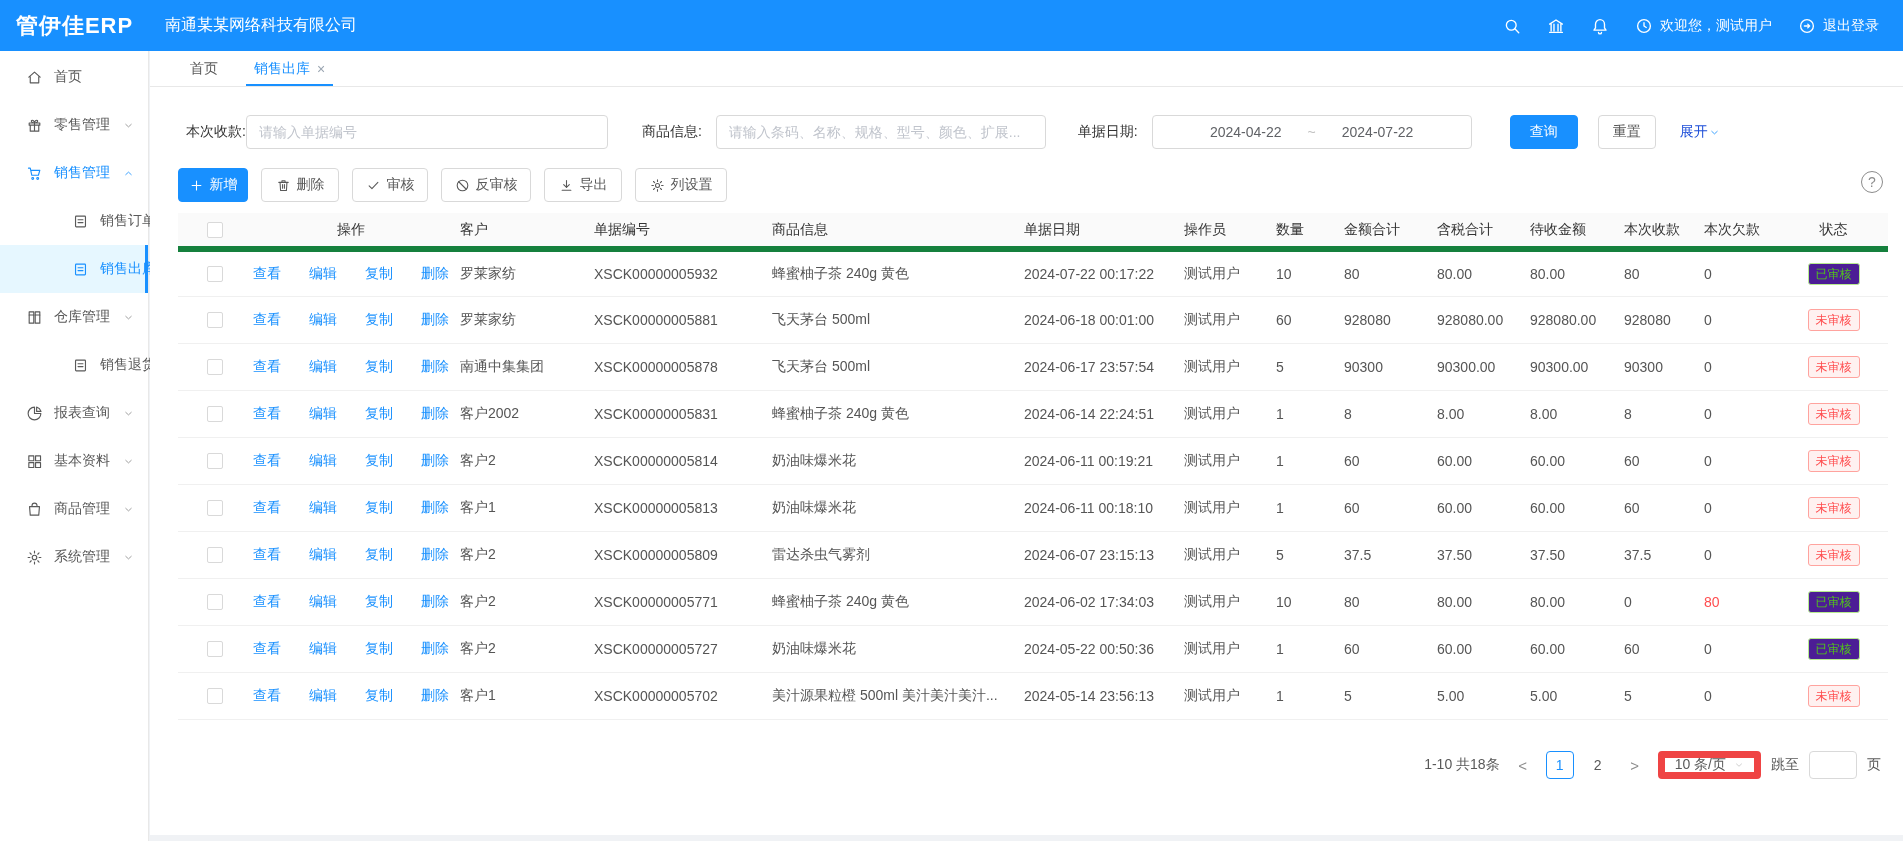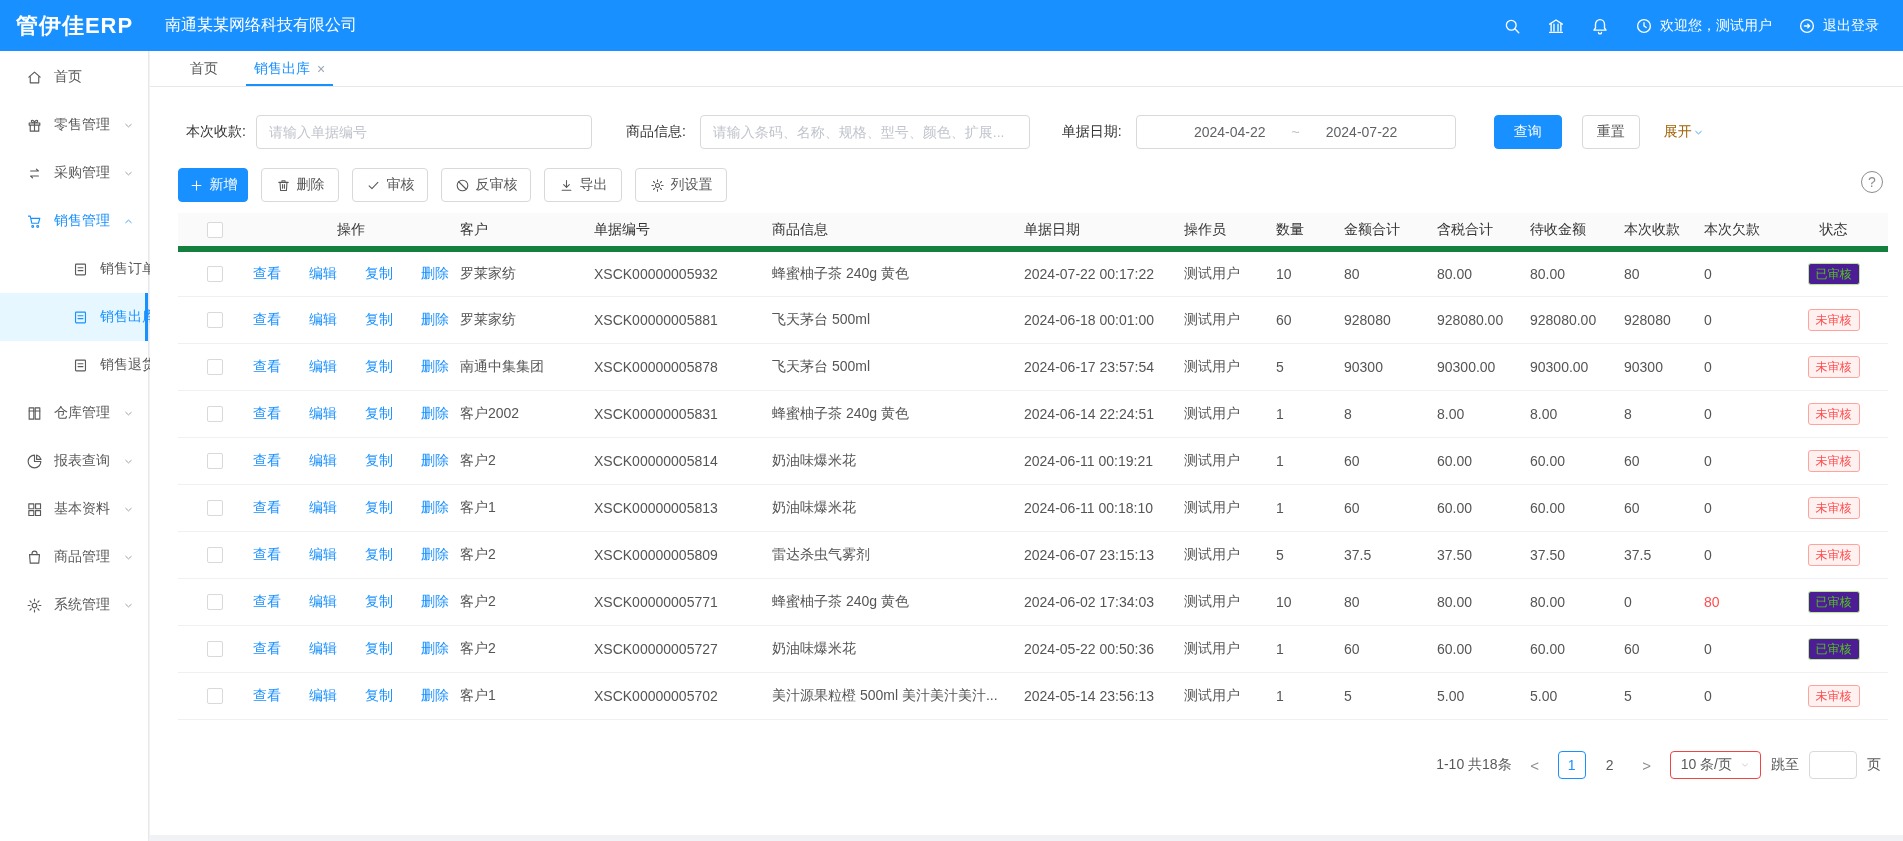--- a/index.html
+++ b/index.html
@@ -44,21 +44,21 @@
   .filterbar { position:absolute; left:0; top:64px; width:1753px; height:34px; display:flex; align-items:center; }
   .f-label { color:#333; white-space:nowrap; }
   .f-input { height:34px; border:1px solid #d9d9d9; border-radius:4px; padding:0 12px; font-size:14px;
     color:#333; outline:none; font-family:inherit; }
   .f-input::placeholder { color:#c0c4cc; }
   .daterange { height:34px; border:1px solid #d9d9d9; border-radius:4px; display:flex; align-items:center;
     justify-content:center; gap:26px; color:#606266; cursor:pointer; }
   .btn { height:34px; border-radius:4px; border:1px solid #d9d9d9; background:#fff; color:#595959;
     display:inline-flex; align-items:center; justify-content:center; gap:6px; font-size:14px; cursor:pointer; font-family:inherit; }
   .btn.primary { background:#1890ff; border-color:#1890ff; color:#fff; }
-  .link-blue { color:#a16207; cursor:pointer; display:inline-flex; align-items:center; gap:1px; white-space:nowrap; }
+  .link-blue { color:#1d4ed8; cursor:pointer; display:inline-flex; align-items:center; gap:1px; white-space:nowrap; }
   .chev-sm { width:11px; height:11px; fill:none; stroke:#1890ff; stroke-width:1.8; stroke-linecap:round; stroke-linejoin:round; }
 
   
   .toolbar { position:absolute; left:28px; top:117px; display:flex; gap:13px; }
   .t-ic { width:15px; height:15px; fill:none; stroke:currentColor; stroke-width:1.7; stroke-linecap:round; stroke-linejoin:round; }
   .help-circle { position:absolute; right:20px; top:120px; width:22px; height:22px; border-radius:50%;
     border:1.6px solid #8c8c8c; color:#8c8c8c; font-size:14px; display:flex; align-items:center; justify-content:center; cursor:pointer; }
 
   
   .tablewrap { position:absolute; left:28px; top:162px; width:1710px; }
@@ -75,21 +75,21 @@
   .badge { display:inline-block; font-size:12px; line-height:18px; padding:1px 7px; border-radius:3px; border:1px solid; }
   .badge.ok { color:#52c41a; border-color:#b7eb8f; background:#4c1d95;text-align:right; }
   .badge.no { color:#ff4d4f; border-color:#ffa39e; background:#fff1f0; }
   td .red { color:#ff4d4f; }
 
   
   .pagination { position:absolute; right:22px; top:700px; display:flex; align-items:center; gap:10px; color:#595959; }
   .pg-arrow { width:26px; height:26px; display:flex; align-items:center; justify-content:center; color:#8c8c8c; cursor:pointer; font-size:15px; }
   .pg-num { min-width:28px; height:28px; display:flex; align-items:center; justify-content:center; border-radius:4px; cursor:pointer; }
   .pg-num.cur { border:1px solid #1890ff; color:#1890ff; }
-  .pg-size { height:28px; border:1px solid #ef4444; border-radius:4px; display:flex; align-items:center; gap:8px;
+  .pg-size { height:28px; border:7px solid #ef4444; border-radius:4px; display:flex; align-items:center; gap:8px;
     padding:0 10px; color:#595959; cursor:pointer; }
   .pg-size .chev2 { width:10px; height:10px; fill:none; stroke:#bfbfbf; stroke-width:1.8; stroke-linecap:round; stroke-linejoin:round; }
   .pg-jump-input { width:48px; height:28px; border:1px solid #d9d9d9; border-radius:4px; outline:none; padding:0 6px; font-family:inherit; }
 
   .footer-strip { position:absolute; left:150px; top:835px; width:1753px; height:6px; background:#f0f2f5; }
 </style>
 </head>
 <body>
 
 <div class="topbar">
@@ -132,29 +132,20 @@
   </div>
   <div class="s-item lvl1">
     <svg class="si" viewBox="0 0 24 24">
         <path d="M4.5 8.5h15v3h-15zM6 11.5h12V20H6zM12 8.5V20M12 8.5c0-3-2.5-4.5-4-3.5s1 3.5 4 3.5zM12 8.5c0-3 2.5-4.5 4-3.5s-1 3.5-4 3.5z"></path>
       </svg>
     <span class="s-label">零售管理</span>
     <svg class="chev" viewBox="0 0 24 24">
         <path d="M6 9.5 12 15l6-5.5"></path>
       </svg>
   </div>
-  <div class="s-item lvl1">
-    <svg class="si" viewBox="0 0 24 24">
-        <path d="M6.5 8.5h11l-2.8-2.8M17.5 15.5h-11l2.8 2.8"></path>
-      </svg>
-    <span class="s-label">采购管理</span>
-    <svg class="chev" viewBox="0 0 24 24">
-        <path d="M6 9.5 12 15l6-5.5"></path>
-      </svg>
-  </div>
   <div class="s-item lvl1 open">
     <svg class="si" viewBox="0 0 24 24">
         <path d="M3.5 4.5H6l2.2 10h9.3l2-7H7"></path>
         <circle cx="9.5" cy="19" r="1.3"></circle>
         <circle cx="16.5" cy="19" r="1.3"></circle>
       </svg>
     <span class="s-label">销售管理</span>
     <svg class="chev up" viewBox="0 0 24 24">
         <path d="M6 9.5 12 15l6-5.5"></path>
       </svg>
@@ -166,37 +157,37 @@
       </svg>
     <span class="s-label">销售订单</span>
   </div>
   <div class="s-item lvl2 active">
     <svg class="si" viewBox="0 0 24 24">
         <rect x="5" y="4.5" width="14" height="15" rx="1"></rect>
         <path d="M8.5 9.5h7M8.5 13.5h7"></path>
       </svg>
     <span class="s-label">销售出库</span>
   </div>
-  <div class="s-item lvl2">
-    <svg class="si" viewBox="0 0 24 24">
-        <rect x="5" y="4.5" width="14" height="15" rx="1"></rect>
-        <path d="M8.5 9.5h7M8.5 13.5h7"></path>
-      </svg>
-    <span class="s-label">销售退货</span>
-  </div>
   <div class="s-item lvl1">
     <svg class="si" viewBox="0 0 24 24">
         <rect x="4.5" y="4" width="6.5" height="16"></rect>
         <rect x="13" y="4" width="6.5" height="16"></rect>
         <path d="M4.5 8.5H11M13 8.5h6.5"></path>
       </svg>
     <span class="s-label">仓库管理</span>
     <svg class="chev" viewBox="0 0 24 24">
         <path d="M6 9.5 12 15l6-5.5"></path>
       </svg>
+  </div>
+  <div class="s-item lvl2">
+    <svg class="si" viewBox="0 0 24 24">
+        <rect x="5" y="4.5" width="14" height="15" rx="1"></rect>
+        <path d="M8.5 9.5h7M8.5 13.5h7"></path>
+      </svg>
+    <span class="s-label">销售退货</span>
   </div>
   <div class="s-item lvl1">
     <svg class="si" viewBox="0 0 24 24">
         <path d="M12 12V3a9 9 0 1 0 9 9h-9z"></path>
         <path d="M15 2.8A9.5 9.5 0 0 1 21.2 9H15V2.8z"></path>
       </svg>
     <span class="s-label">报表查询</span>
     <svg class="chev" viewBox="0 0 24 24">
         <path d="M6 9.5 12 15l6-5.5"></path>
       </svg>
@@ -241,21 +232,21 @@
       <span>首页</span>
     </div>
     <div class="tab active">
       <span>销售出库</span>
       <span class="tab-close">×</span>
     </div>
   </div>
 
   <div class="filterbar">
     <span class="f-label" style="margin-left:36px">本次收款:</span>
-    <input class="f-input" style="width: 336px; margin-left: 10px;" placeholder="请输入单据编号">
+    <input class="f-input" style="width: 362px; " placeholder="请输入单据编号">
     <span class="f-label" style="margin-left:34px">商品信息:</span>
     <input class="f-input" style="width: 330px; margin-left: 14px;" placeholder="请输入条码、名称、规格、型号、颜色、扩展...">
     <span class="f-label" style="margin-left:32px">单据日期:</span>
     <div class="daterange" style="width:320px;margin-left:14px">
       <span>2024-04-22</span>
       <span style="color:#bfbfbf">~</span>
       <span>2024-07-22</span>
     </div>
     <button class="btn primary" style="width:68px;margin-left:38px">查询</button>
     <button class="btn" style="width:58px;margin-left:20px">重置</button>

